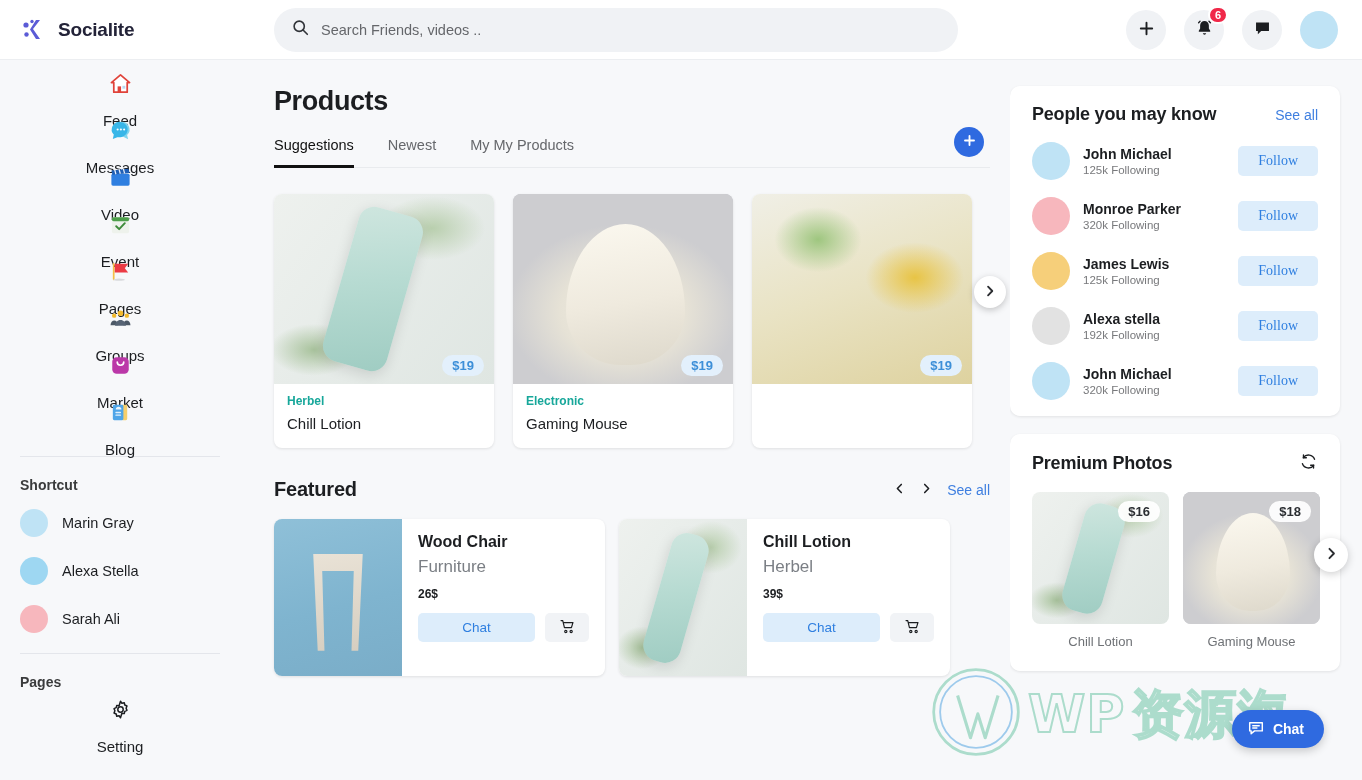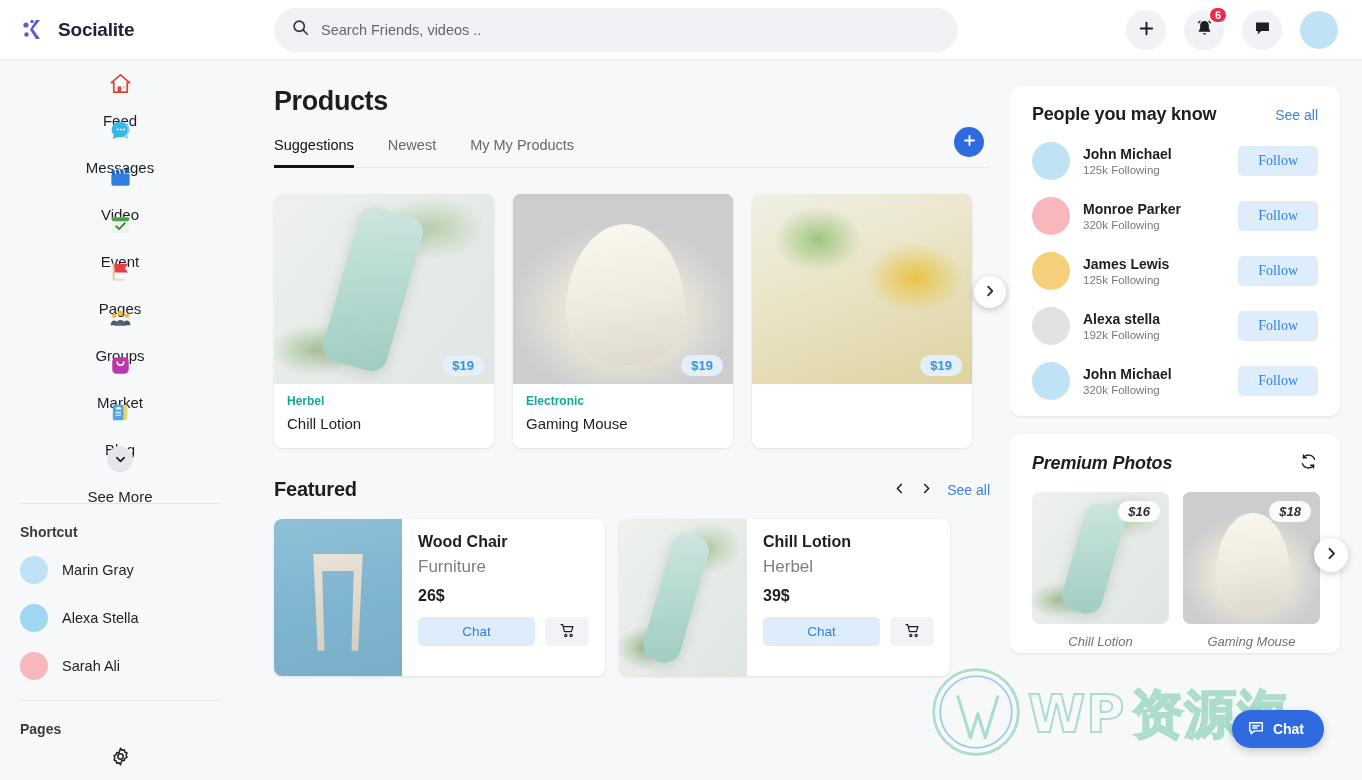--- a/index.html
+++ b/index.html
@@ -122,21 +122,21 @@
 
   .feat-row { display: flex; gap: 14px; margin-top: 18px; }
   .feat-card {
     width: 331px; flex: 0 0 331px; height: 157px; background: #fff; border-radius: 8px;
     box-shadow: 0 1px 3px rgba(0,0,0,.10); display: flex; overflow: hidden; cursor: pointer;
   }
   .feat-img { width: 128px; flex: 0 0 128px; position: relative; overflow: hidden; }
   .feat-info { padding: 14px 16px 0 16px; flex: 1; min-width: 0; }
   .feat-name { font-size: 16px; font-weight: bold; color: #1c1e21; }
   .feat-cat { font-size: 17px; color: #7b7f85; margin-top: 6px; }
-  .feat-price { font-size: 16px; font-weight: bold; margin-top: 10px; }
+  .feat-price { font-size: 12px; font-weight: bold; margin-top: 10px; }
   .feat-btns { display: flex; gap: 10px; margin-top: 12px; }
   .chat-btn {
     flex: 1; height: 29px; background: #ddedfb; color: #2f7fe0; border: none; border-radius: 5px;
     font-size: 13.5px; cursor: pointer; font-family: "Liberation Sans", sans-serif;
   }
   .cart-btn {
     width: 44px; height: 29px; background: #f1f3f6; border: none; border-radius: 5px;
     display: flex; align-items: center; justify-content: center; cursor: pointer;
   }
 
@@ -152,21 +152,21 @@
   .person { display: flex; align-items: center; gap: 13px; margin-top: 17px; }
   .p-av { width: 38px; height: 38px; border-radius: 50%; flex: 0 0 38px; overflow: hidden; position: relative; }
   .p-info { min-width: 0; flex: 1; }
   .p-name { font-size: 14px; font-weight: bold; color: #1c1e21; }
   .p-sub { font-size: 11.5px; color: #78797c; margin-top: 2px; }
   .follow-btn {
     background: #ddedfb; color: #2f7fe0; border: none; border-radius: 5px; font-size: 14px;
     padding: 7px 20px; cursor: pointer; font-family: Liberation Serif, serif;
   }
 
-  .card.premium { margin-top: 18px; padding-bottom: 4px; font-style: italic; }
+  .card.premium { margin-top: 18px; padding-bottom: 22px; }
   .photos-row { display: flex; gap: 14px; margin-top: 18px; position: relative; }
   .photo-item { width: 137px; flex: 0 0 137px; }
   .photo-thumb { height: 132px; border-radius: 8px; overflow: hidden; position: relative; }
   .photo-price {
     position: absolute; right: 9px; top: 9px; background: rgba(255,255,255,.92); color: #2c2f33;
     font-size: 13px; font-weight: bold; border-radius: 12px; padding: 3px 10px;
   }
   .photo-label { font-size: 13px; color: #6f7276; margin-top: 10px; text-align: center; }
   .photos-next {
     position: absolute; right: -30px; top: 46px; width: 34px; height: 34px; border-radius: 50%;
@@ -404,30 +404,20 @@
             <rect x="13" y="4" width="6" height="16" rx="1.4" fill="#f6cf6c"></rect>
             <rect x="4" y="4" width="11" height="16" rx="1.4" fill="#4fa5e8"></rect>
             <rect x="6.6" y="11.2" width="6" height="1.5" rx="0.7" fill="#dff0fc"></rect>
             <rect x="6.6" y="14" width="6" height="1.5" rx="0.7" fill="#dff0fc"></rect>
             <path d="M7 8.8c0-1.5 1.3-2.7 3-2.7s3 1.2 3 2.7z" fill="#e9f4fd"></path>
           </svg>
         </span>
         <span class="nav-label">Blog</span>
       </div>
 
-      <div class="nav-item">
-        <span class="nav-ico">
-          <span class="see-more-ico">
-            <svg width="13" height="13" viewBox="0 0 16 16" stroke="#1c1e21" stroke-width="2.1" fill="none" stroke-linecap="round" stroke-linejoin="round">
-              <path d="M3.5 5.8 L8 10.2 L12.5 5.8"></path>
-            </svg>
-          </span>
-        </span>
-        <span class="nav-label">See More</span>
-      </div>
 
       <div class="sb-divider"></div>
       <div class="sb-heading">Shortcut</div>
 
       <div class="friend-item">
         <span class="friend-av" style="background:#bfe3f5"><span class="ph-face"></span></span>
         <span class="friend-name">Marin Gray</span>
       </div>
       <div class="friend-item">
         <span class="friend-av" style="background:#9ed7f2"><span class="ph-face"></span></span>

